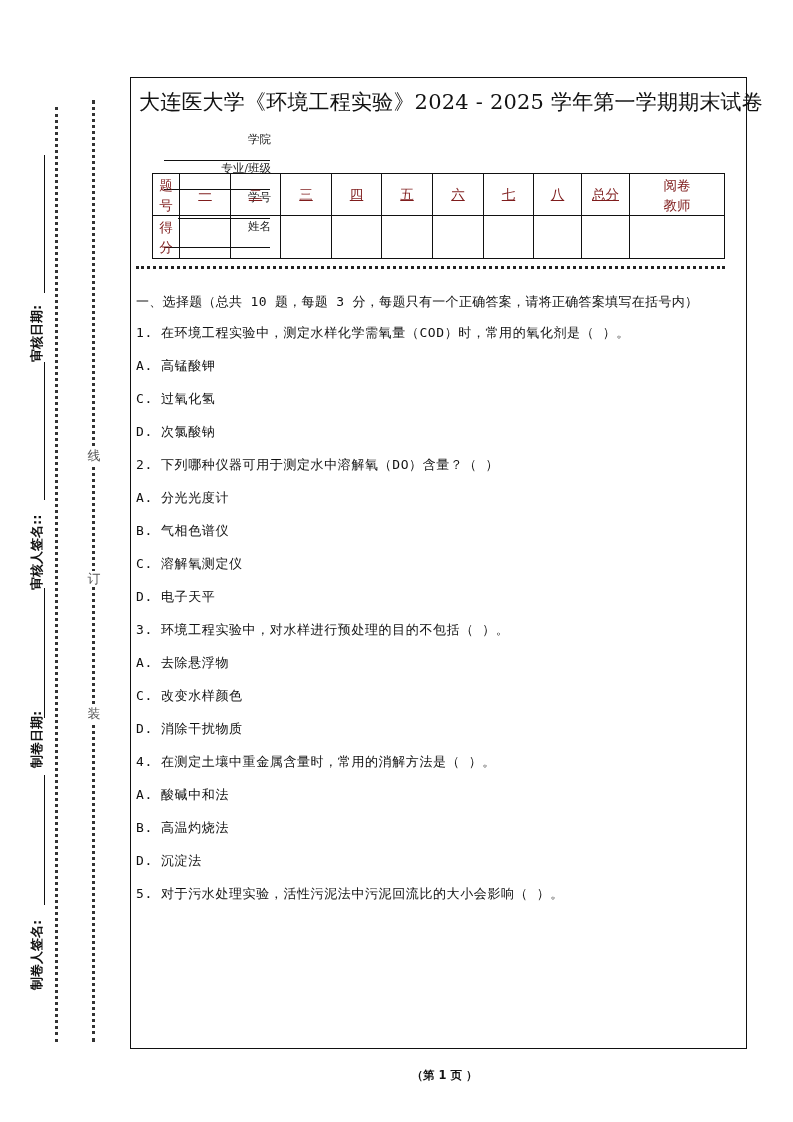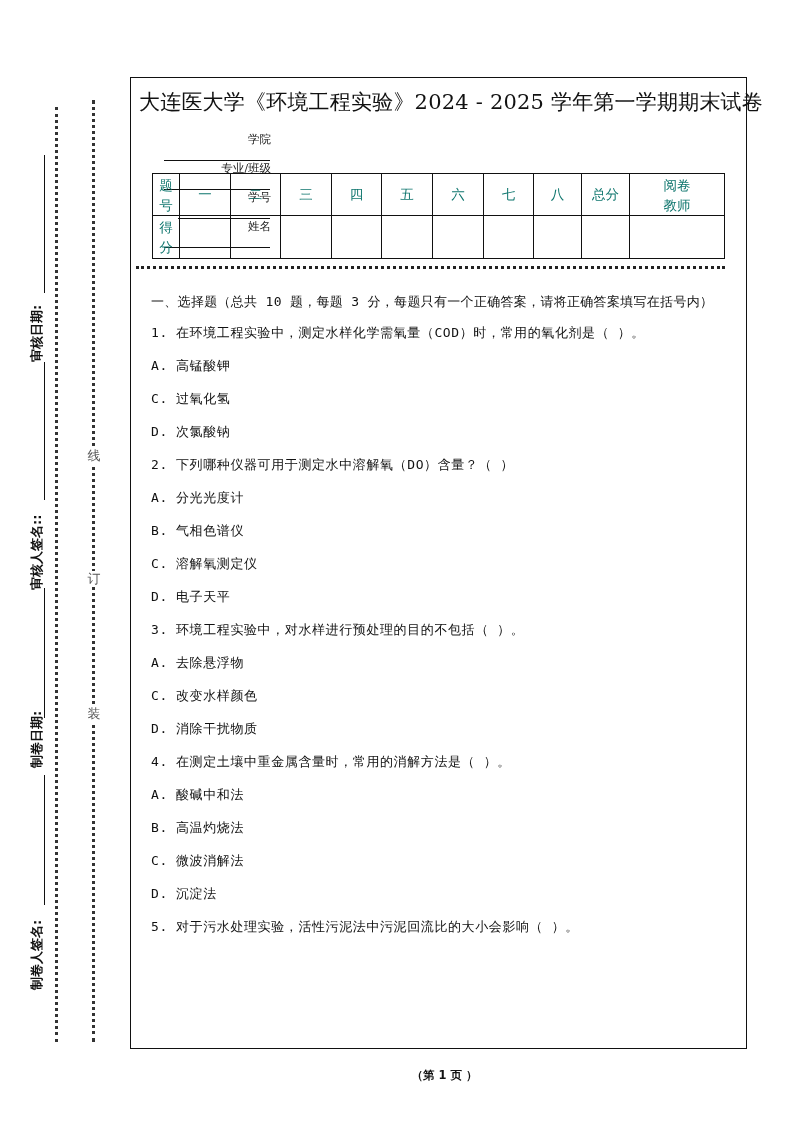--- a/index.html
+++ b/index.html
@@ -21,30 +21,30 @@
   .paper-box { position: absolute; left: 130px; top: 77px; width: 617px; height: 972px;
                border: 1.5px solid #111; }
   .title { position: absolute; left: 8px; top: 10px; width: 600px; font-size: 21px;
            font-family: "DejaVu Serif", serif; white-space: nowrap; letter-spacing: 0.2px; }
   .info-row { position: absolute; left: 32px; top: 54px; font-size: 11.5px;
               font-family: "DejaVu Serif", serif; display: flex; align-items: flex-end; white-space: nowrap; flex-direction: column; }
   .info-row .lbl { color: #222; }
   .info-row .blank { display: inline-block; border-bottom: 1px solid #111; height: 14px; margin: 0 1px; }
 
   table.score { position: absolute; left: 21px; top: 95px; border-collapse: collapse;
-                font-family: "DejaVu Sans", sans-serif; font-size: 13.5px; color: #0f766e; }
+                font-family: "DejaVu Sans", sans-serif; font-size: 13.5px; color: #7f1d1d; text-decoration: underline; }
   table.score td { border: 1px solid #111; text-align: center; vertical-align: middle; padding: 0; }
   table.score tr.r1 td { height: 42px; }
   table.score tr.r2 td { height: 43px; }
   table.score td.vh { line-height: 20px; font-size: 13.5px; }
 
   .sep-dots { position: absolute; left: 5px; top: 188px; width: 589px; height: 0;
               border-top: 3px dotted #222; }
 
-  .content { position: absolute; left: 20px; top: 212px; width: 606px;
+  .content { position: absolute; left: 5px; top: 212px; width: 606px;
              font-family: "DejaVu Sans Mono", monospace; font-size: 13px; color: #111; }
   .section-head { line-height: 23px; letter-spacing: 0.3px; margin-bottom: 8px; }
   .q-line { height: 33px; line-height: 24px; white-space: nowrap; letter-spacing: 0.6px; }
   .q-line .num { display: inline-block; width: 25px; }
 
   .footer { position: absolute; top: 1068px; left: 0; width: 793px; text-align: center;
             font-family: "DejaVu Sans", sans-serif; font-weight: bold; font-size: 11.5px; margin-left: 48px; }
 </style>
 </head>
 <body>
@@ -137,20 +137,19 @@
     <div class="q-line"><span class="num">D.</span><span>电子天平</span></div>
 
     <div class="q-line"><span class="num">3.</span><span>环境工程实验中，对水样进行预处理的目的不包括（   ）。</span></div>
     <div class="q-line"><span class="num">A.</span><span>去除悬浮物</span></div>
     <div class="q-line"><span class="num">C.</span><span>改变水样颜色</span></div>
     <div class="q-line"><span class="num">D.</span><span>消除干扰物质</span></div>
 
     <div class="q-line"><span class="num">4.</span><span>在测定土壤中重金属含量时，常用的消解方法是（   ）。</span></div>
     <div class="q-line"><span class="num">A.</span><span>酸碱中和法</span></div>
     <div class="q-line"><span class="num">B.</span><span>高温灼烧法</span></div>
-    <div class="q-line"><span class="num">C.</span><span>微波消解法</span></div>
     <div class="q-line"><span class="num">D.</span><span>沉淀法</span></div>
 
     <div class="q-line"><span class="num">5.</span><span>对于污水处理实验，活性污泥法中污泥回流比的大小会影响（   ）。</span></div>
   </div>
 </div>
 
 <div class="footer">（第 1 页 ）</div>
 
 </body></html>

